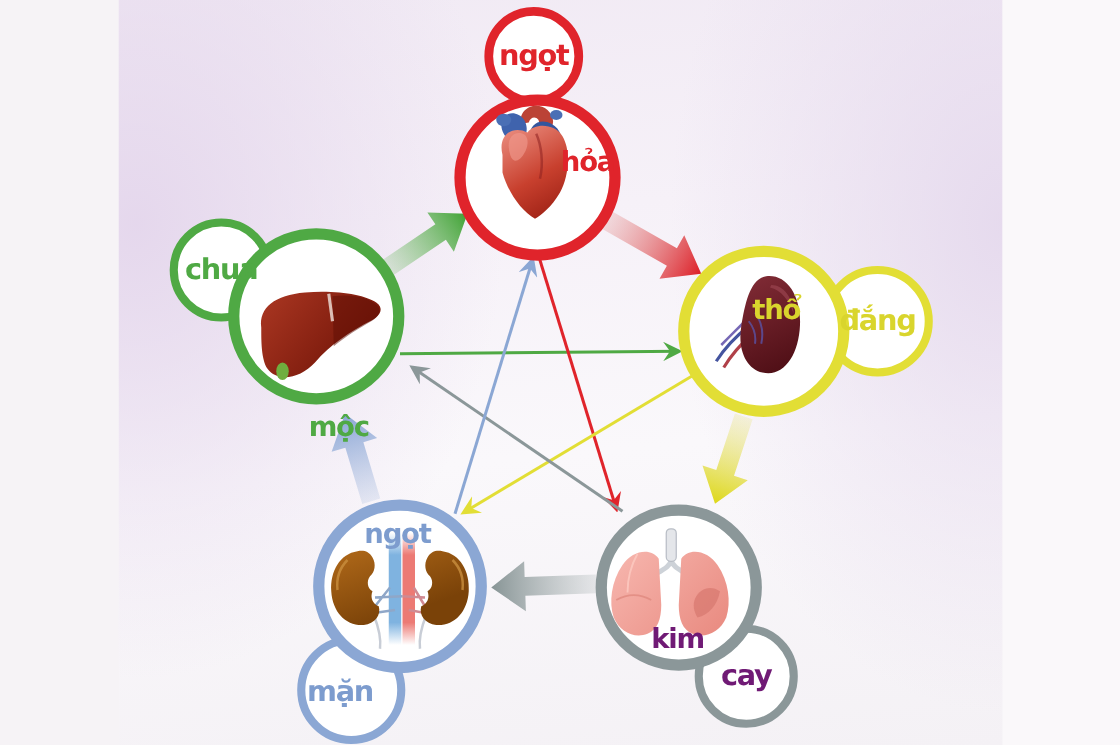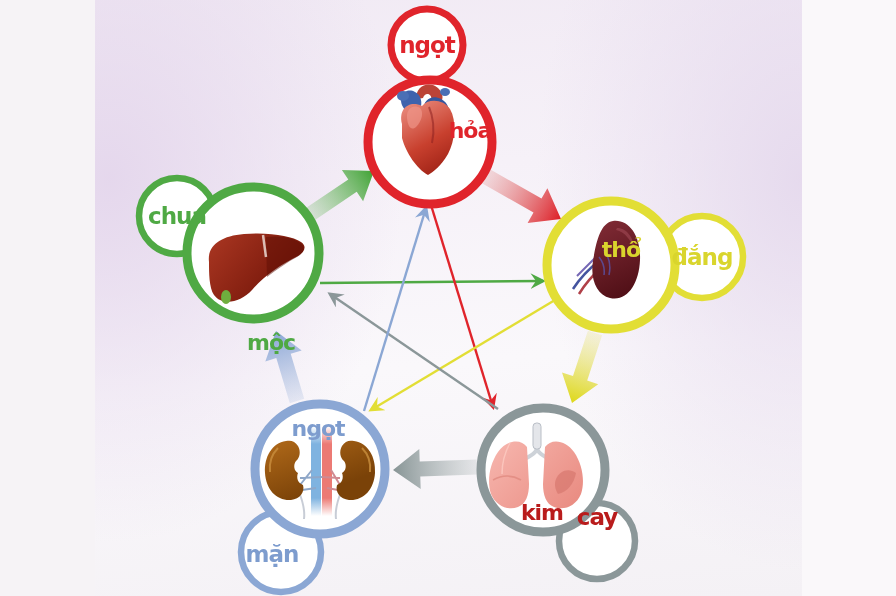--- a/index.html
+++ b/index.html
@@ -18,21 +18,21 @@
   .rightbar{position:absolute; right:0; top:0; width:94px; height:596px; background:#faf8fa;}
   svg.layer{position:absolute; left:0; top:0;}
   .lbl{
     position:absolute; transform:translate(-50%,-50%);
     font-weight:bold; font-size:22px; letter-spacing:-1px; white-space:nowrap;
   }
   .lbl.small{font-size:23px;}
   .c-red{color:#e0242b;}
   .c-green{color:#4fa944;}
   .c-yellow{color:#d9d52d;}
-  .c-gray{color:#b91c1c;}
+  .c-gray{color:#701a75;}
   .c-blue{color:#7d9cce;}
 </style>
 </head>
 <body>
 
 <div class="stage">
   <div class="photo"></div>
   <div class="rightbar"></div>
 
   <svg class="layer" width="896" height="596" viewBox="0 0 896 596">
@@ -184,16 +184,16 @@
     </g>
   </svg>
 
   <div class="lbl small c-red" style="left:427px; top:45px;">ngọt</div>
   <div class="lbl c-red" style="left:470px; top:130px;">hỏa</div>
   <div class="lbl small c-green" style="left:177px; top:216px;">chua</div>
   <div class="lbl c-green" style="left:271px; top:296px;margin-top:46px;">mộc</div>
   <div class="lbl c-yellow" style="left:576px; top:249px;margin-left:45px;">thổ</div>
   <div class="lbl small c-yellow" style="left:702px; top:257px;">đắng</div>
   <div class="lbl c-gray" style="left:542px; top:512px;">kim</div>
-  <div class="lbl small c-gray" style="left:597px; top:517px;">cay</div>
+  <div class="lbl small c-gray" style="left:597px; top:541px;">cay</div>
   <div class="lbl c-blue" style="left:318px; top:428px;">ngọt</div>
   <div class="lbl small c-blue" style="left:272px; top:554px;">mặn</div>
 </div>
 
 </body></html>

